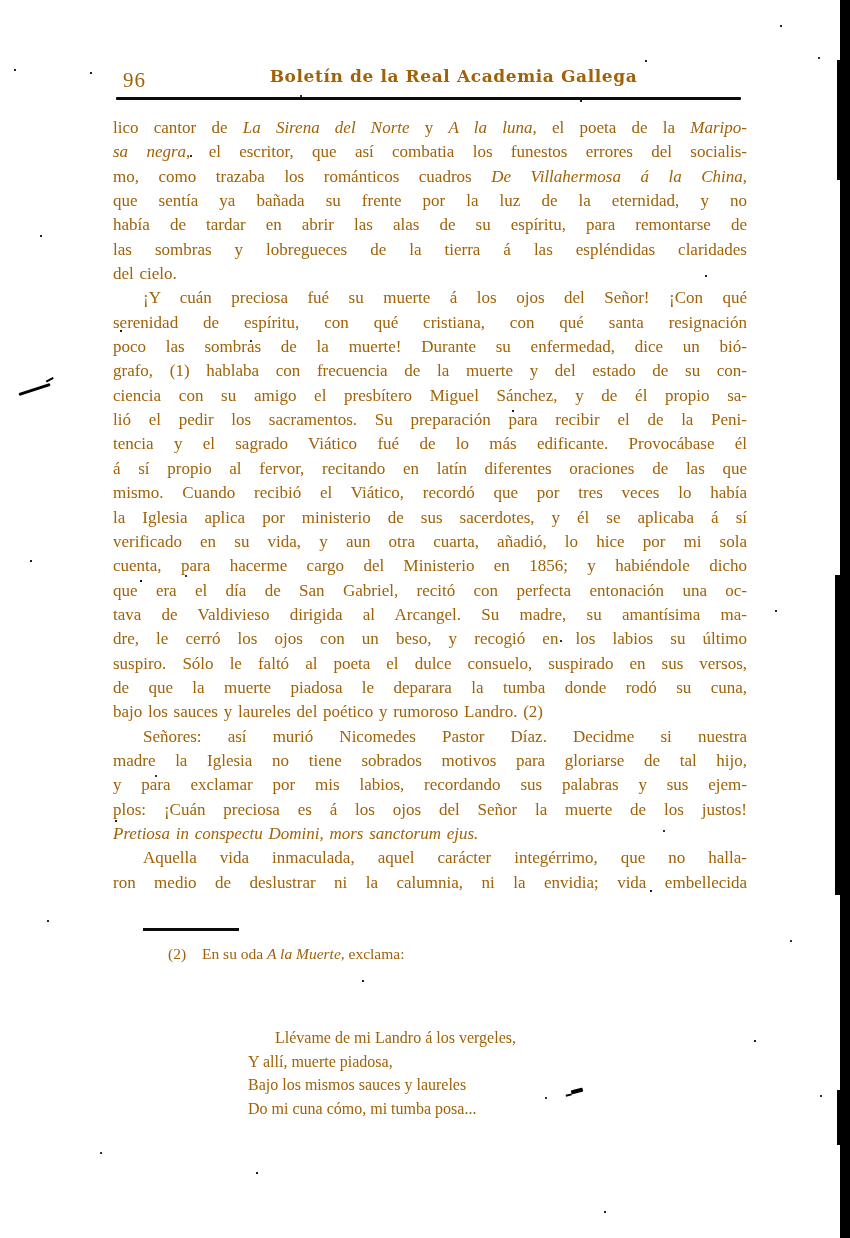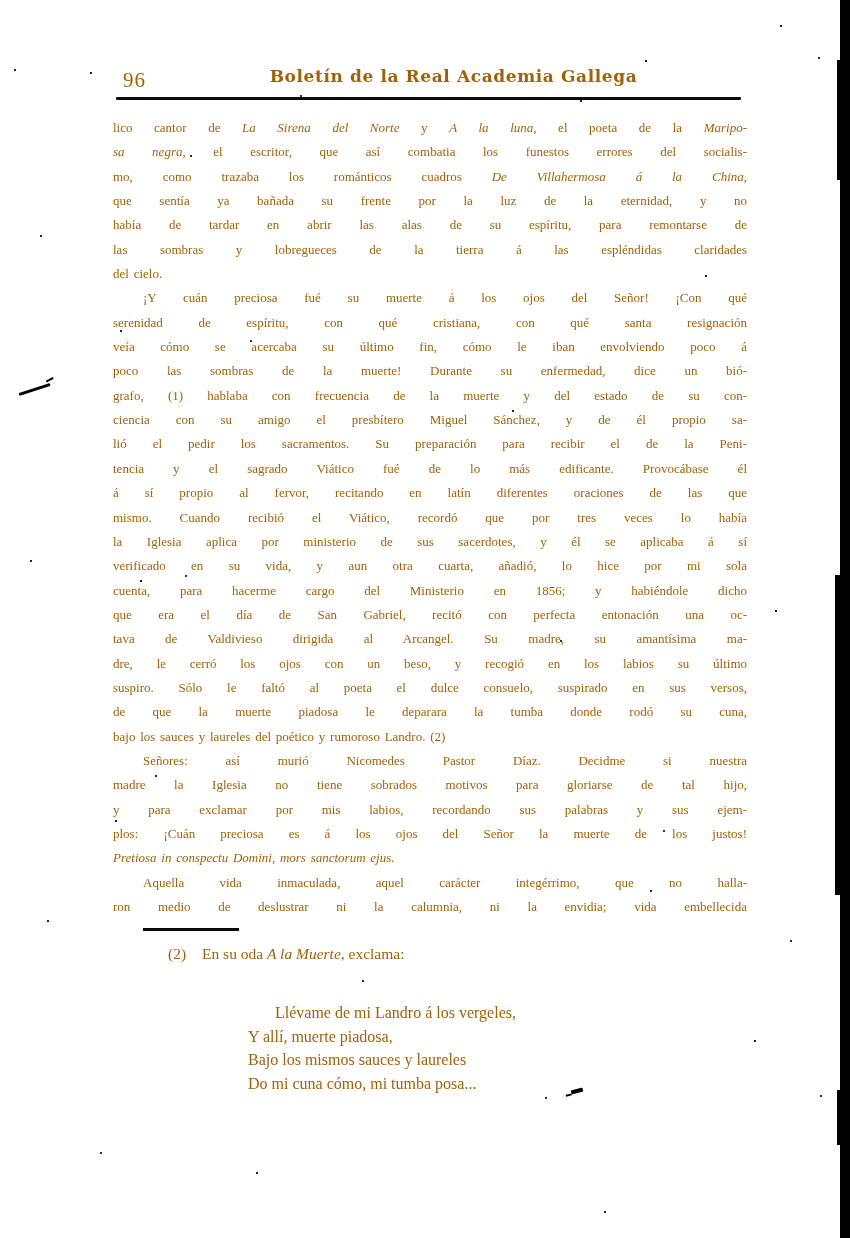--- a/index.html
+++ b/index.html
@@ -13,31 +13,31 @@
   .pagenum{position:absolute;left:10px;top:4px;font-size:21px;letter-spacing:1px;}
   .jtitle{
     position:absolute;left:0;right:0;top:2px;text-align:center;
     font-family:"DejaVu Serif", serif;font-weight:bold;font-size:17px;
     letter-spacing:0.6px;transform:translateX(24px);white-space:nowrap;
   }
   .hrule{position:absolute;left:116px;top:97px;width:625px;height:3px;background:#0b0b0b;border-radius:1px;}
   
   .bodytext{
     position:absolute;left:113px;top:116px;width:634px;
-    font-size:13px;line-height:24.35px;word-spacing:1.5px;
+    font-size:17px;line-height:24.35px;word-spacing:1.5px;
   }
   .line{text-align:justify;text-align-last:justify;white-space:normal;height:24.35px;overflow:visible;}
   .line.no-just{text-align-last:left;}
   .line.ind{text-indent:30px;}
   
   .fnrule{position:absolute;left:143px;top:928px;width:96px;height:2.5px;background:#0b0b0b;}
   .footnotes{position:absolute;left:168px;top:941px;width:560px;font-size:15.5px;line-height:25px;}
   .fn .fnlabel{display:inline-block;width:34px;}
   .verse{position:absolute;left:248px;top:1001px;width:420px;font-size:16px;line-height:23.5px;}
-  .vline.first{text-indent:27px;}
+  .vline.first{text-indent:27px;margin-top:25px;}
   
   .scan-bar{position:absolute;right:0;top:0;width:10px;height:1238px;background:#000;}
   .bar-bump1{position:absolute;right:9px;top:60px;width:4px;height:120px;background:#000;}
   .bar-bump2{position:absolute;right:9px;top:575px;width:6px;height:320px;background:#000;}
   .bar-bump3{position:absolute;right:9px;top:1090px;width:4px;height:55px;background:#000;}
   .pen-mark{position:absolute;left:18px;top:388px;width:33px;height:3px;background:#000;
     transform:rotate(-18deg);border-radius:2px;}
   .pen-mark:after{content:"";position:absolute;left:30px;top:-4px;width:8px;height:2px;background:#000;transform:rotate(-10deg);}
   .pen-mark2{position:absolute;left:571px;top:1089px;width:12px;height:4px;background:#000;
     transform:rotate(-14deg);border-radius:1px;}
@@ -68,21 +68,20 @@
   <div class="bodytext" id="body-text">
       <div class="line">lico cantor de <i>La Sirena del Norte</i> y <i>A la luna</i>, el poeta de la <i>Maripo-</i></div>
       <div class="line"><i>sa negra</i>, el escritor, que así combatia los funestos errores del socialis-</div>
       <div class="line">mo, como trazaba los románticos cuadros <i>De Villahermosa á la China</i>,</div>
       <div class="line">que sentía ya bañada su frente por la luz de la eternidad, y no</div>
       <div class="line">había de tardar en abrir las alas de su espíritu, para remontarse de</div>
       <div class="line">las sombras y lobregueces de la tierra á las espléndidas claridades</div>
       <div class="line no-just">del cielo.</div>
       <div class="line ind">¡Y cuán preciosa fué su muerte á los ojos del Señor! ¡Con qué</div>
       <div class="line">serenidad de espíritu, con qué cristiana, con qué santa resignación</div>
-      <div class="line">veía cómo se acercaba su último fin, cómo le iban envolviendo poco á</div>
       <div class="line">poco las sombras de la muerte! Durante su enfermedad, dice un bió-</div>
       <div class="line">grafo, (1) hablaba con frecuencia de la muerte y del estado de su con-</div>
       <div class="line">ciencia con su amigo el presbítero Miguel Sánchez, y de él propio sa-</div>
       <div class="line">lió el pedir los sacramentos. Su preparación para recibir el de la Peni-</div>
       <div class="line">tencia y el sagrado Viático fué de lo más edificante. Provocábase él</div>
       <div class="line">á sí propio al fervor, recitando en latín diferentes oraciones de las que</div>
       <div class="line">mismo. Cuando recibió el Viático, recordó que por tres veces lo había</div>
       <div class="line">la Iglesia aplica por ministerio de sus sacerdotes, y él se aplicaba á sí</div>
       <div class="line">verificado en su vida, y aun otra cuarta, añadió, lo hice por mi sola</div>
       <div class="line">cuenta, para hacerme cargo del Ministerio en 1856; y habiéndole dicho</div>

